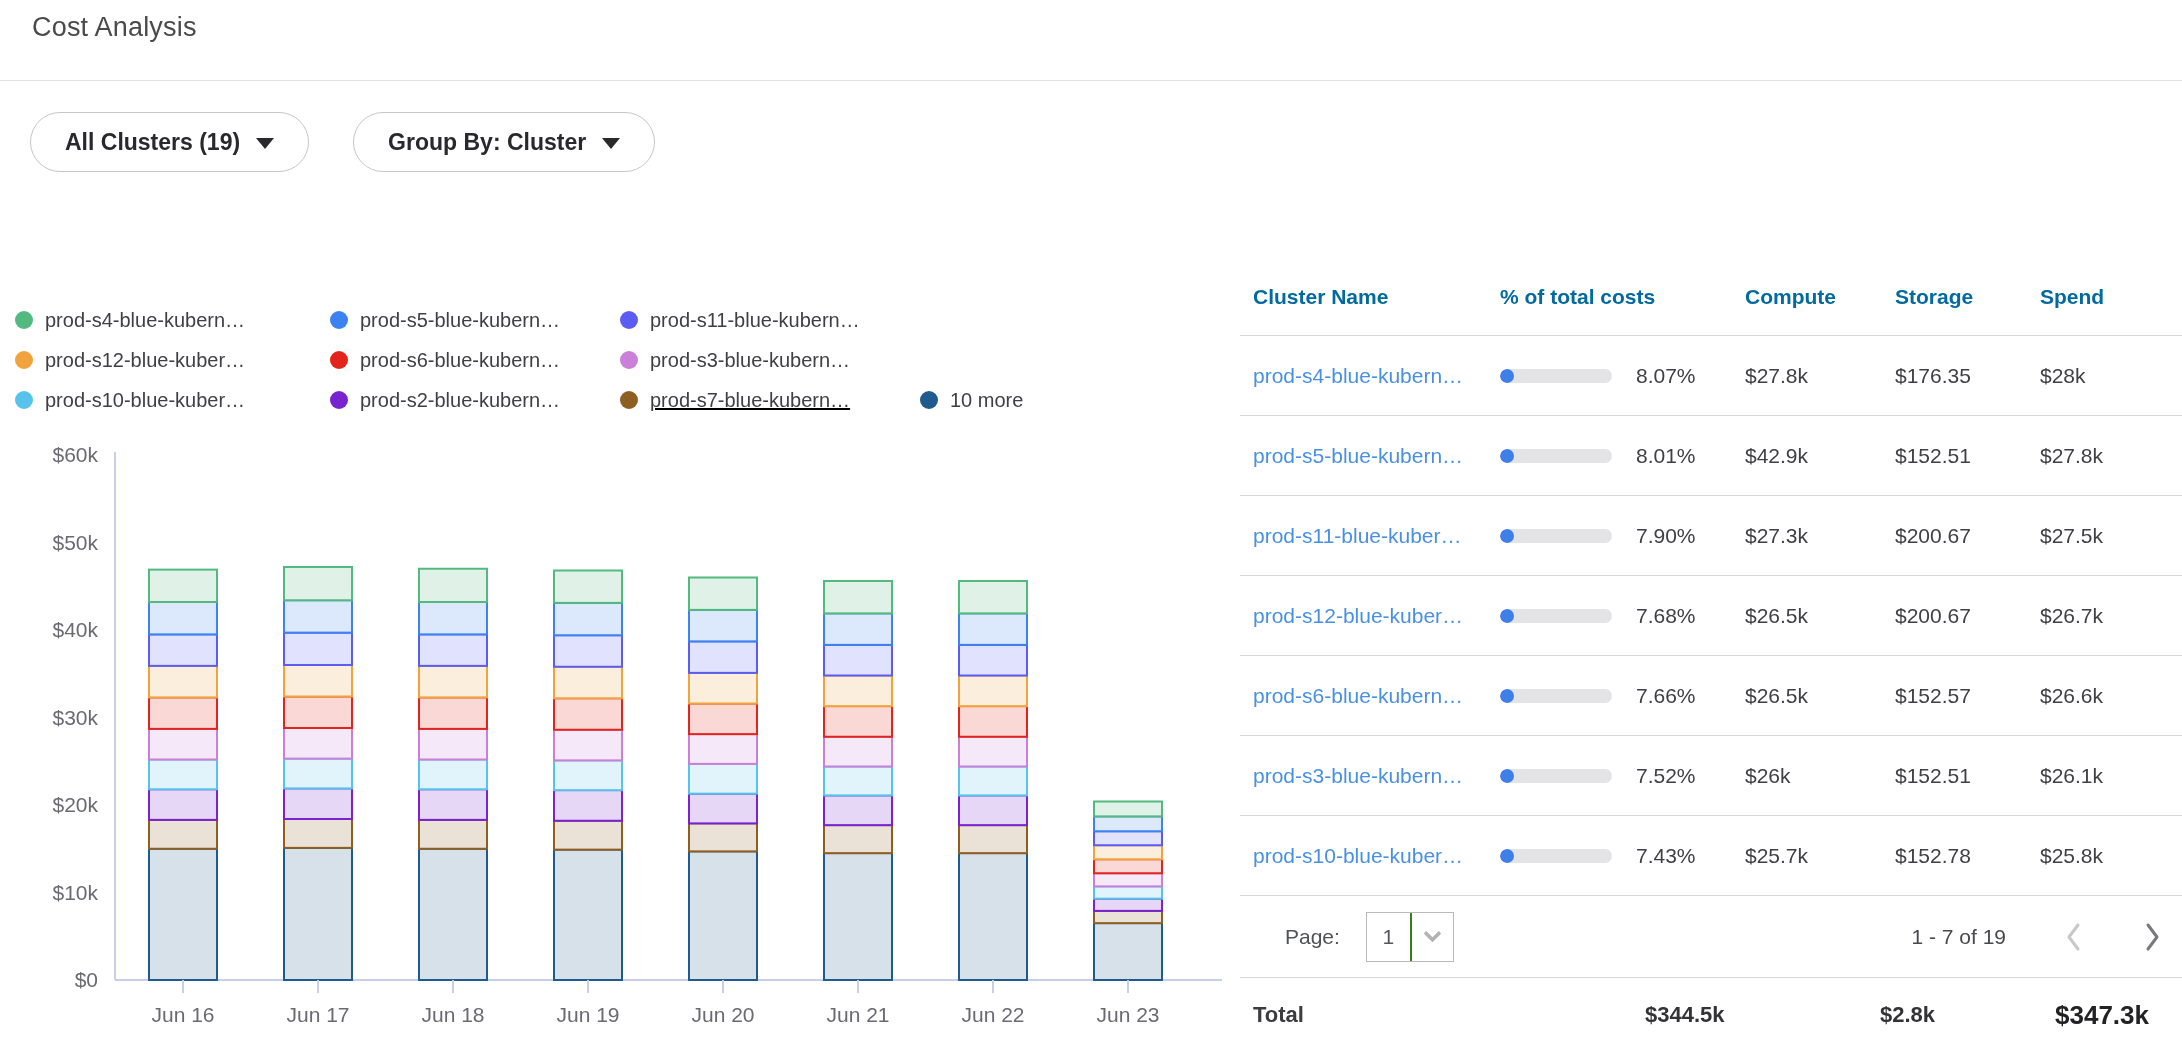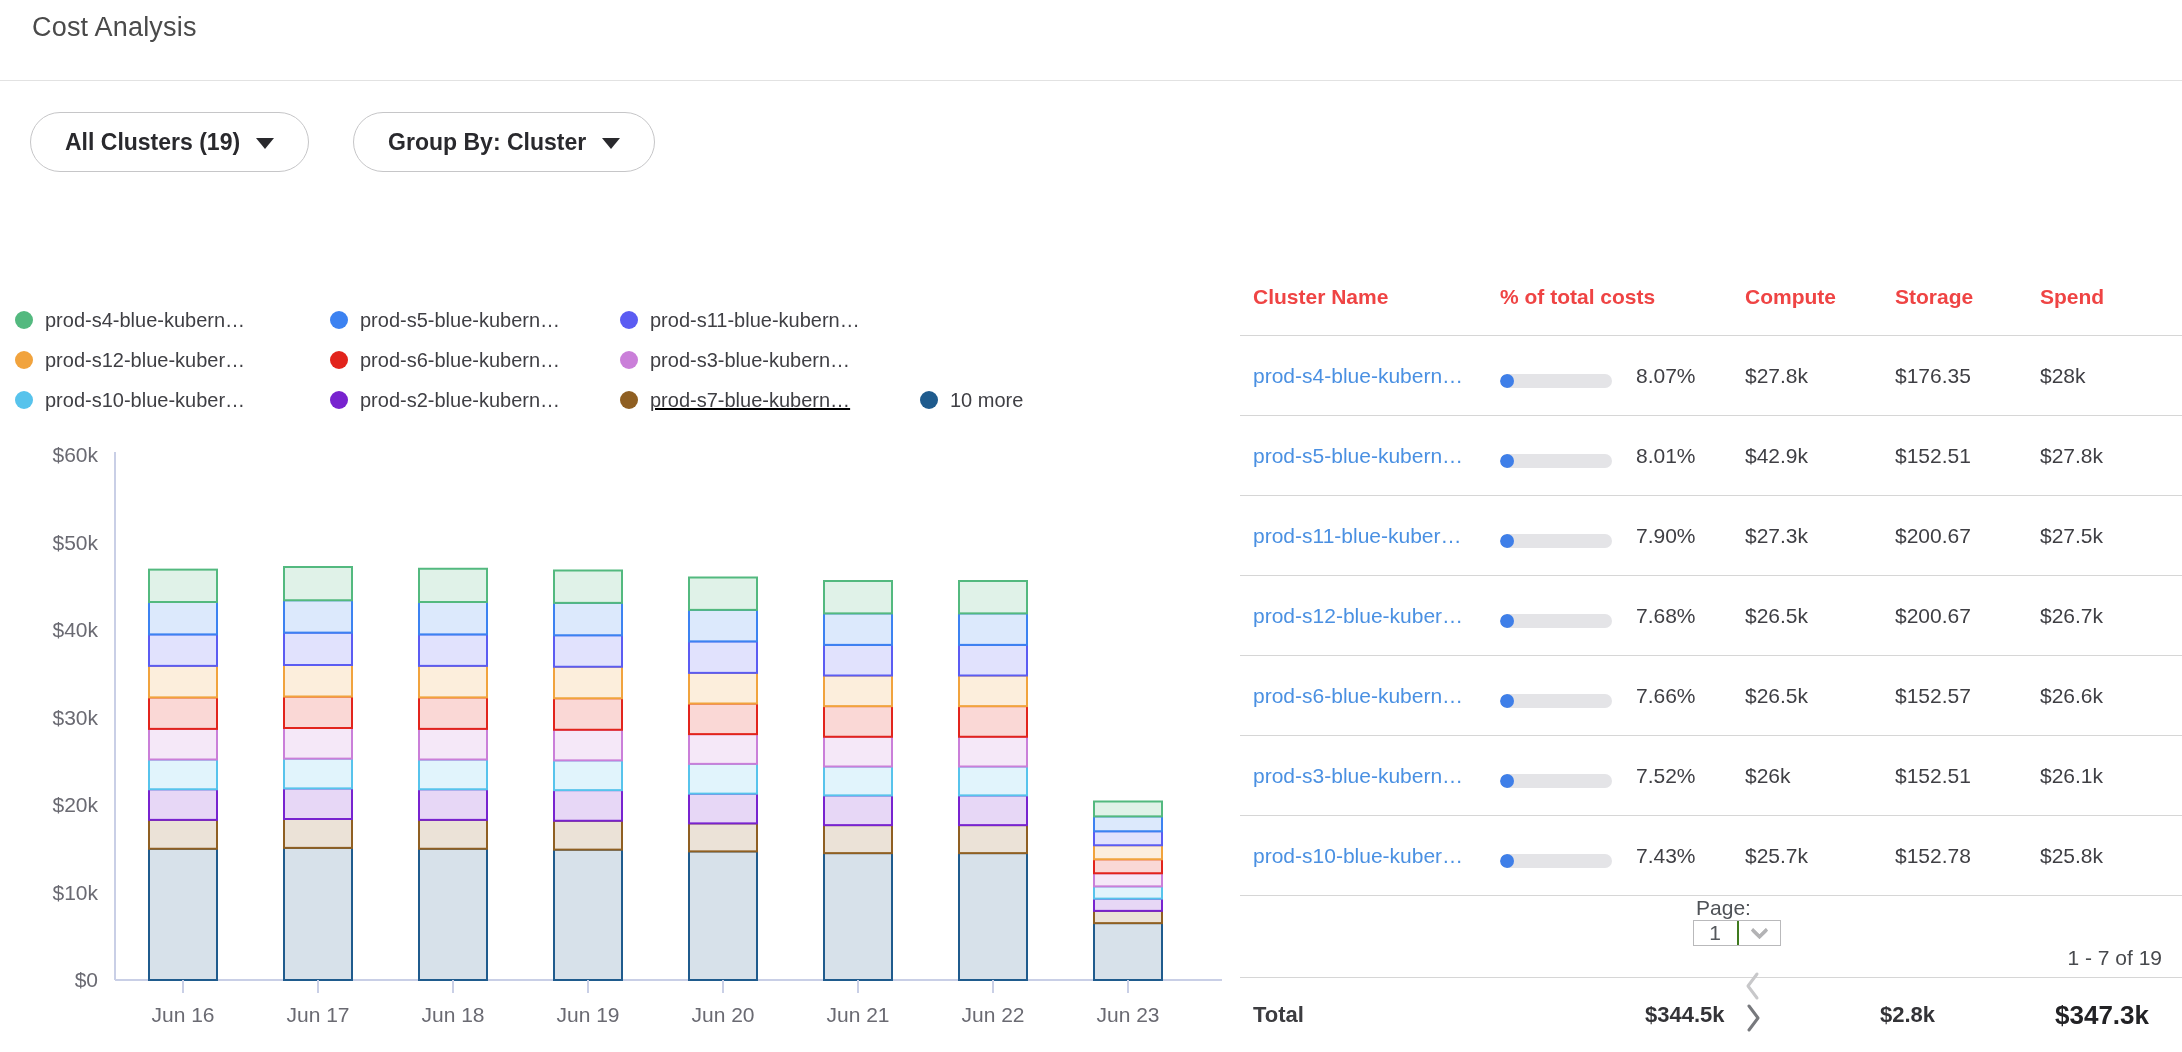--- a/index.html
+++ b/index.html
@@ -26,32 +26,32 @@
   .legend-dot { width:18px; height:18px; border-radius:50%; flex:0 0 auto; }
   .legend-label { font-size:20px; color:#3f3f44; white-space:nowrap; }
 
   
   .chart-wrap { position:absolute; left:0; top:420px; width:1235px; height:632px; }
 
   
   .table-panel { position:absolute; left:1240px; top:258px; width:942px; height:794px; }
   .t-grid { display:grid; grid-template-columns:247px 245px 150px 145px 142px; align-items:center; }
   .t-header { padding:0 0 0 13px; height:78px; border-bottom:1px solid #d6d6d6; }
-  .t-header .th { font-size:21px; font-weight:700; color:#ef4444; }
+  .t-header .th { font-size:21px; font-weight:700; color:#0369a1; }
   .t-rows { }
   .t-row { height:80px; border-bottom:1px solid #d6d6d6; padding-left:13px; }
   .cluster-link { font-size:21px; color:#4a90e2; text-decoration:none; white-space:nowrap; overflow:hidden;
     text-overflow:ellipsis; display:block; max-width:235px; cursor:pointer; }
-  .pct-cell { display:flex; align-items:flex-end; gap:24px; }
+  .pct-cell { display:flex; align-items:center; gap:24px; }
   .pbar { position:relative; width:112px; height:14px; background:#e4e4e7; border-radius:7px; overflow:hidden; }
   .pfill { position:absolute; left:0; top:0; height:14px; background:#3f7fe8; border-radius:7px; }
   .num { font-size:21px; color:#3f3f44; }
 
   
-  .t-pagination { height:82px; border-bottom:1px solid #d6d6d6; display:flex; align-items:center; padding:0 20px 0 45px;flex-direction:column; }
+  .t-pagination { height:82px; border-bottom:1px solid #d6d6d6; display:flex; align-items:center; padding:0 20px 0 45px; }
   .page-label { font-size:21px; color:#4f5257; }
   .page-select { margin-left:26px; width:88px; height:50px; border:1.5px solid #b9b9bb; background:#fff;
     display:flex; align-items:stretch; cursor:pointer; }
   .page-select .val { width:43px; display:flex; align-items:center; justify-content:center; font-size:21px; color:#55585c; }
   .page-select .sep { width:2px; background:#3f7a1e; }
   .page-select .chev { flex:1; display:flex; align-items:center; justify-content:center; }
   .chev-v { width:13px; height:13px; border-right:4px solid #b3b3b5; border-bottom:4px solid #b3b3b5;
     transform:rotate(45deg); margin-top:-6px; border-radius:2px; }
   .page-range { margin-left:auto; font-size:21px; color:#47494d; }
   .pg-btn { background:none; border:none; cursor:pointer; padding:0; margin-left:58px; display:flex; align-items:center; }

